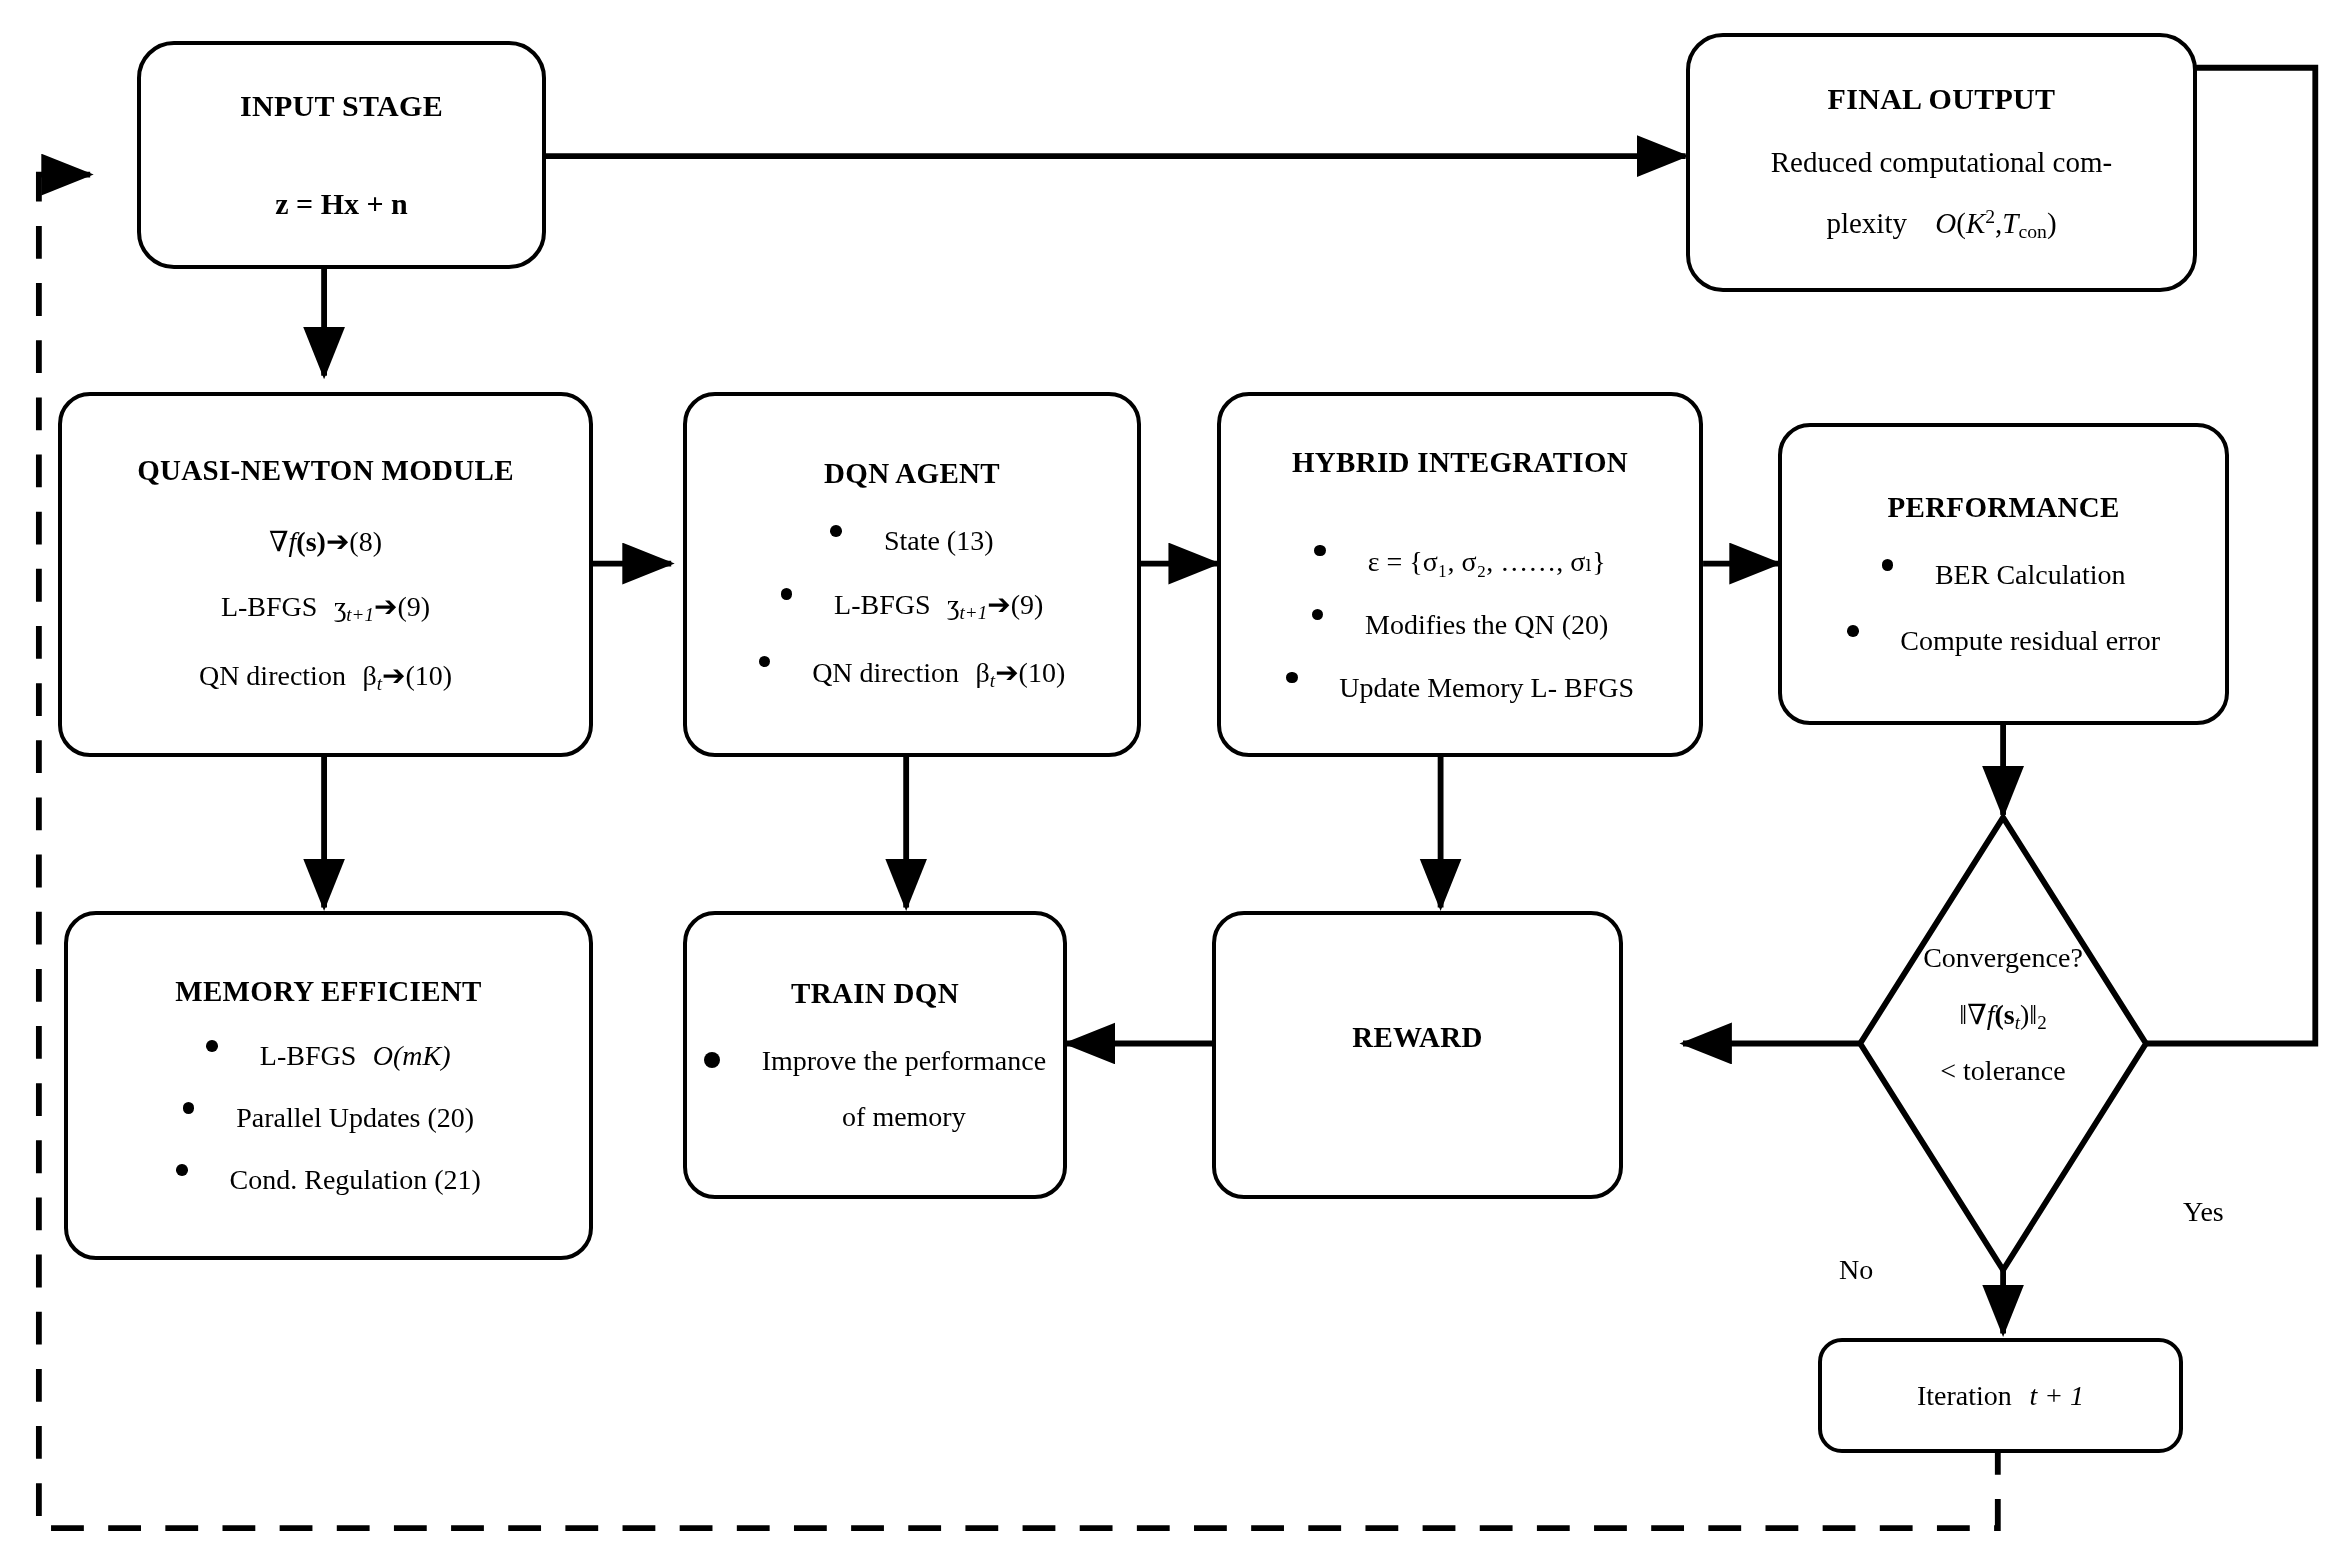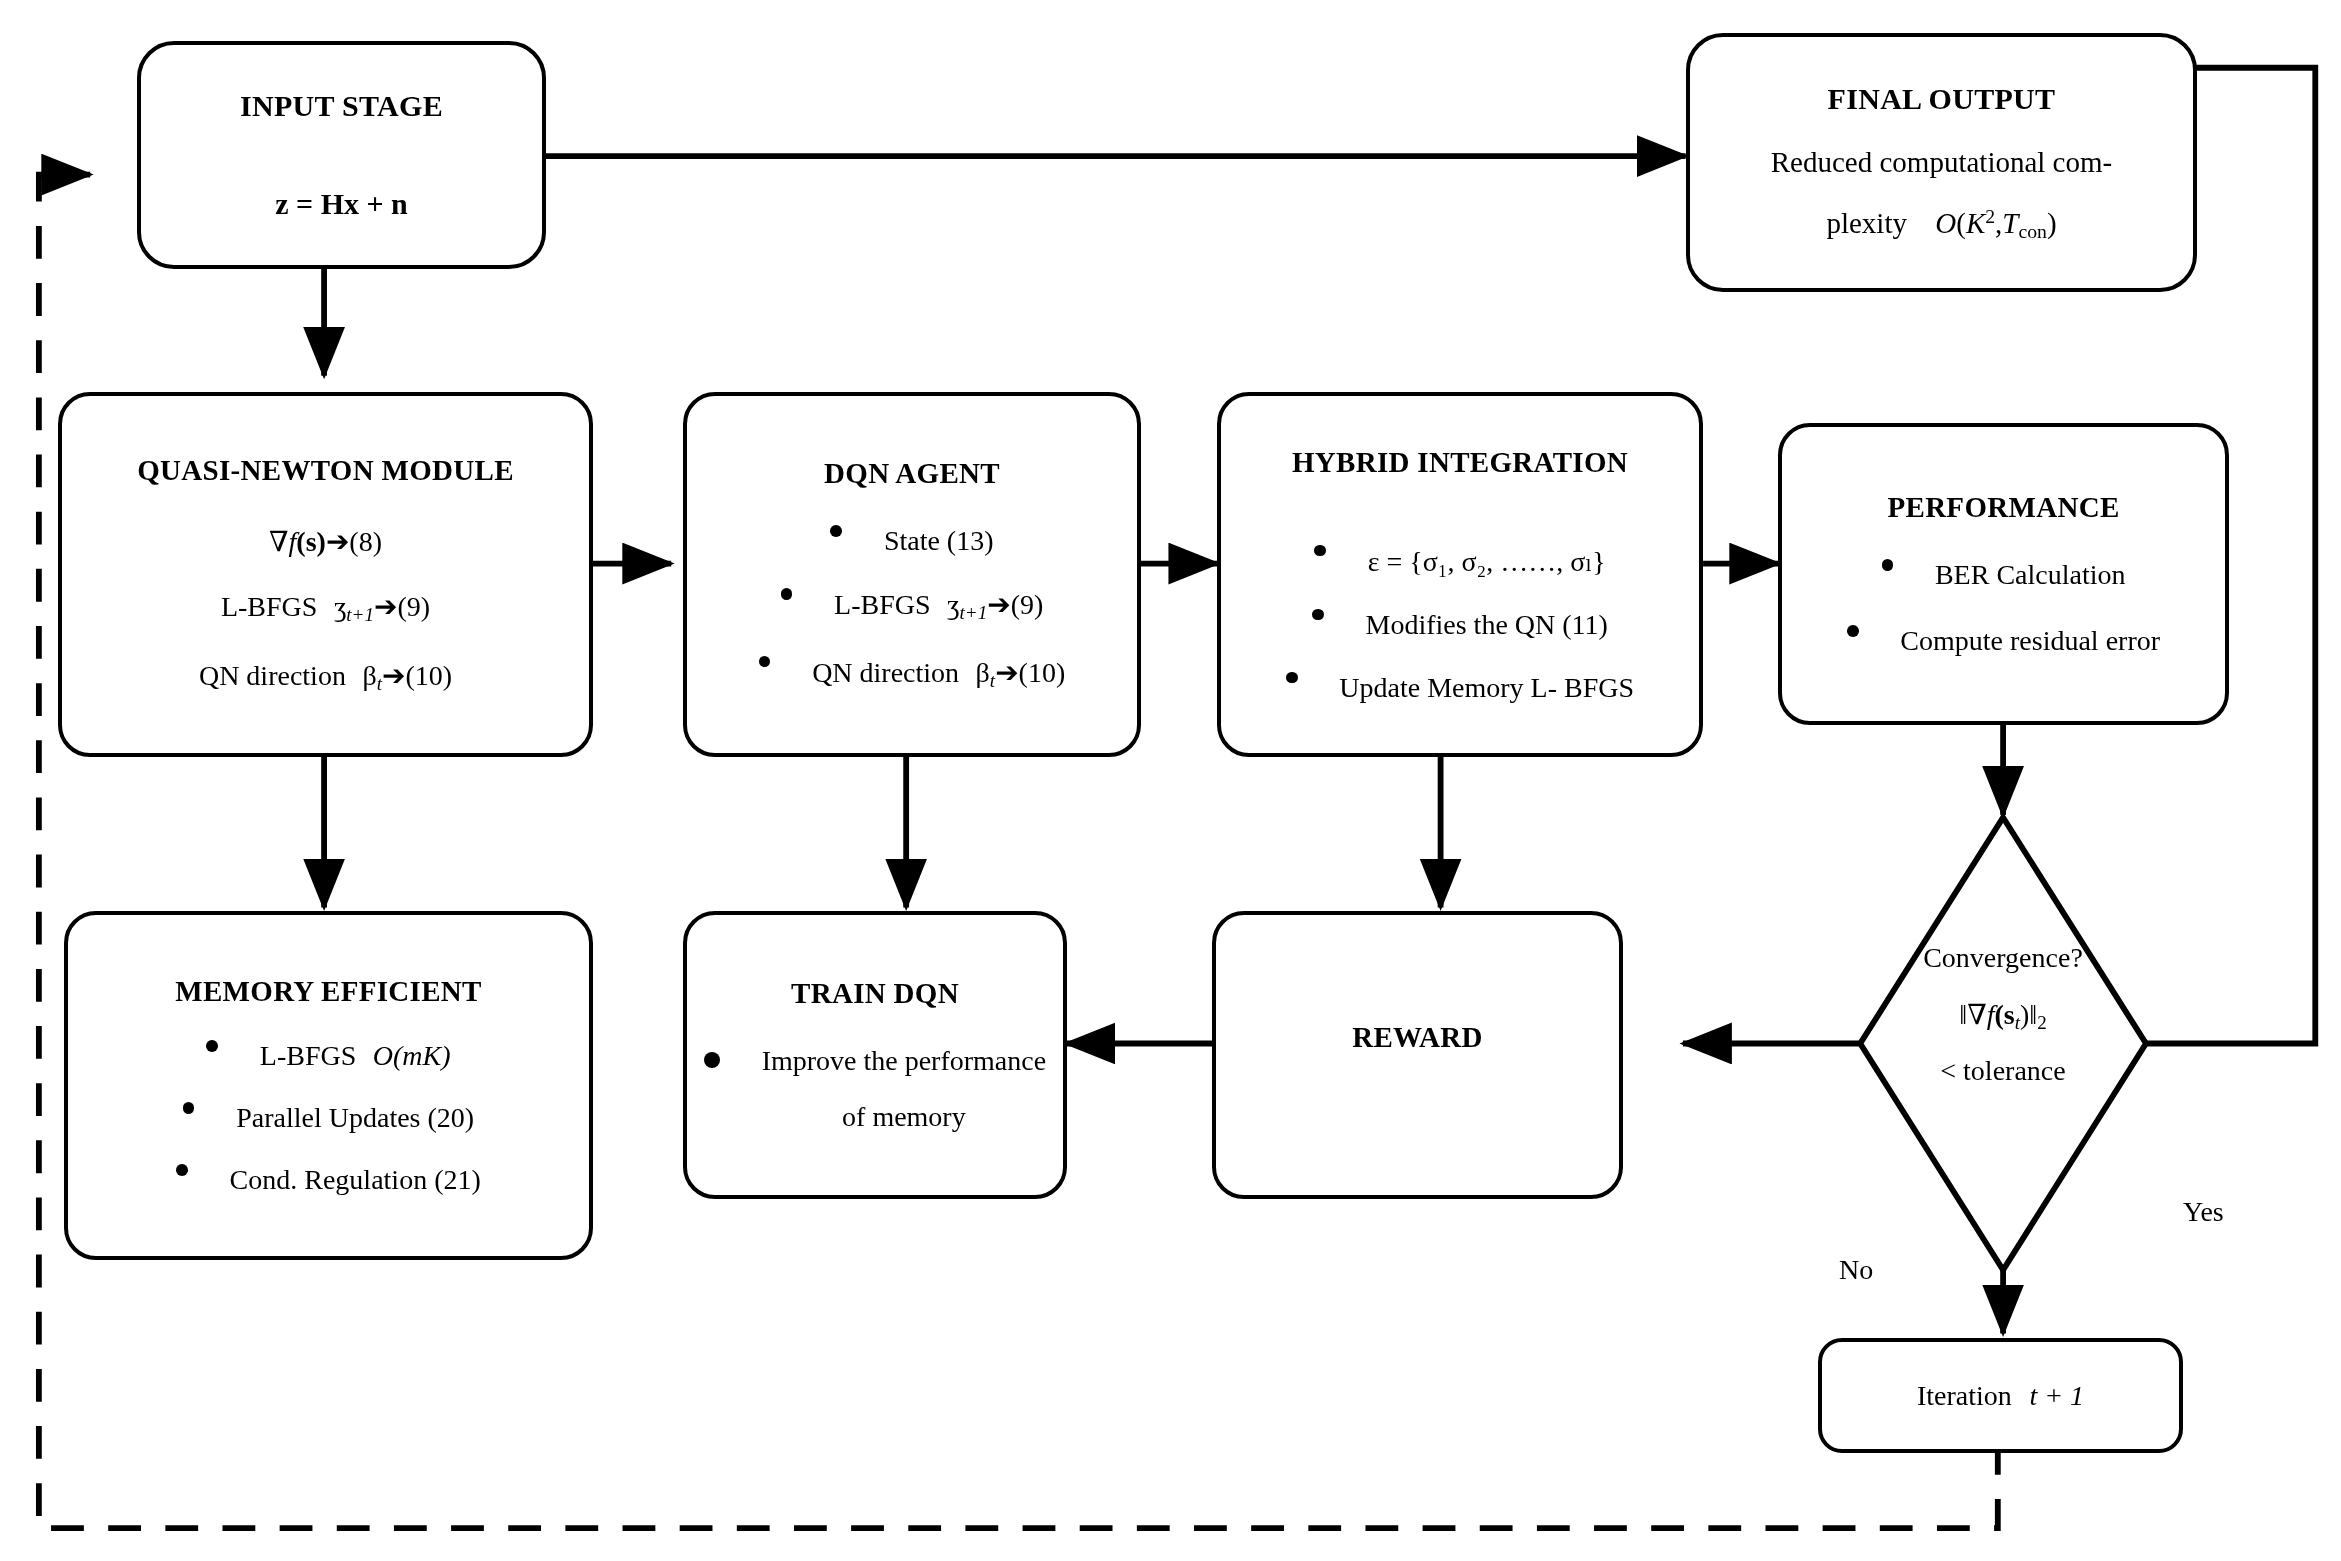--- a/index.html
+++ b/index.html
@@ -120,21 +120,21 @@
   </div>
 
   <div class="node" style="left:1217px;top:392px;width:486px;height:365px;">
     <div class="title" style="font-size:29px;margin-bottom:35px;">HYBRID INTEGRATION</div>
     <div class="bul" style="font-size:28px;margin-bottom:31px;margin-top:31px;">
       <span class="dot"></span>
       <span class="txt mi">ɛ = {σ₁, σ₂, ……, σₗ}</span>
     </div>
     <div class="bul" style="font-size:28px;margin-bottom:31px;">
       <span class="dot"></span>
-      <span class="txt">Modifies the QN (11)</span>
+      <span class="txt">Modifies the QN (20)</span>
     </div>
     <div class="bul" style="font-size:28px;">
       <span class="dot"></span>
       <span class="txt">Update Memory L- BFGS</span>
     </div>
   </div>
 
   <div class="node" style="left:1778px;top:423px;width:451px;height:302px;">
     <div class="title" style="font-size:29px;margin-bottom:35px;">PERFORMANCE</div>
     <div class="bul" style="font-size:28px;margin-bottom:34px;">

